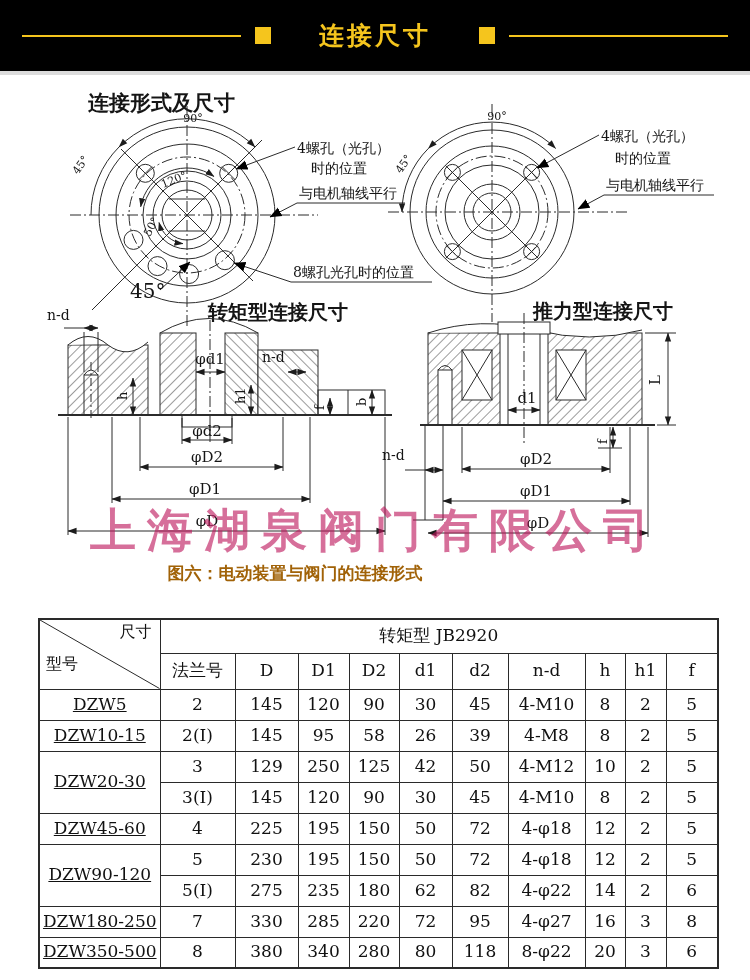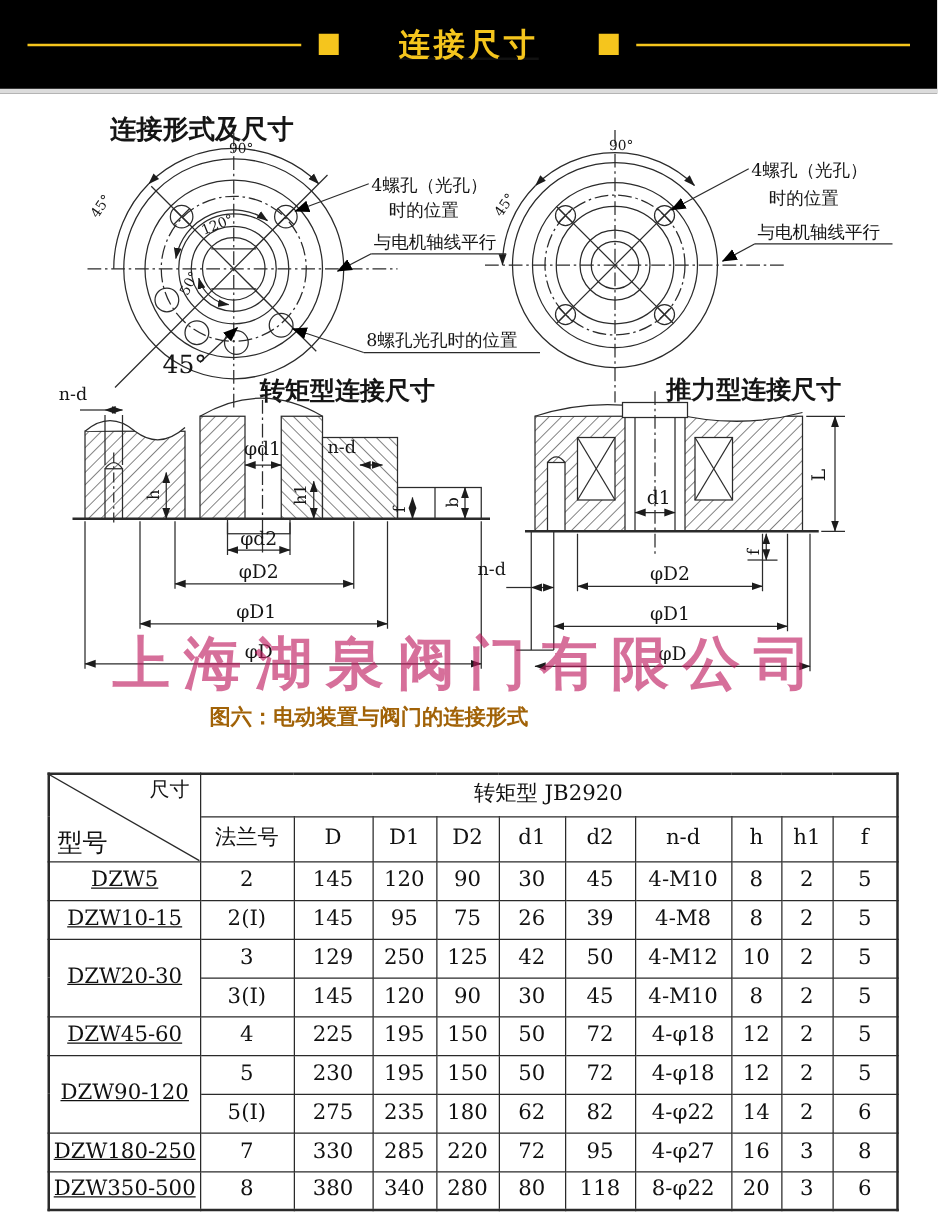--- a/index.html
+++ b/index.html
@@ -1,20 +1,20 @@
 <!DOCTYPE html>
 <html><head>
 <meta charset="utf-8">
 <style>
   html,body{margin:0;padding:0;background:#ffffff;}
   .page{position:relative;width:750px;height:980px;background:#fff;overflow:hidden;
         font-family:"DejaVu Serif","Liberation Serif",serif;color:#111;}
   
   .header{position:relative;height:75px;background:#000;border-bottom:4px solid #dcdcdc;
-          display:flex;align-items:center;padding:0 22px;box-sizing:border-box;text-decoration:underline;}
+          display:flex;align-items:center;padding:0 22px;box-sizing:border-box;}
   .hline{flex:1;height:2px;background:#f5c51d;}
   .hsq{width:16px;height:17px;background:#f5c51d;margin:0 14px;}
   .htitle{color:#f5c51d;font-size:25px;font-weight:bold;letter-spacing:3px;
           font-family:"Liberation Sans","DejaVu Sans",sans-serif;margin:0 34px;}
   
   .draw{display:block;}
   svg text{font-family:"DejaVu Serif","Liberation Serif",serif;fill:#151515;}
   .cjk{font-size:14px;}
   .dim{font-size:15px;}
   .dimsm{font-size:13px;}
@@ -28,21 +28,21 @@
   .figcap{position:absolute;top:562px;left:0;width:590px;text-align:center;
           font-size:17px;font-weight:bold;color:#a16207;}
   
   table.spec{border-collapse:collapse;margin:0 0 0 38px;table-layout:fixed;width:679px;}
   table.spec td,table.spec th{border:1px solid #2a2a2a;text-align:center;vertical-align:middle;
         font-size:17px;font-weight:normal;padding:0;line-height:1.05;}
   table.spec{border:2px solid #2a2a2a;}
   tr.h1{height:34px;padding-left:16px;} tr.h2{height:36px;} tr.dr{height:31px;}
   td.corner{position:relative;}
   td.corner .ctop{position:absolute;top:4px;right:8px;font-size:16px;}
-  td.corner .cbot{position:absolute;bottom:4px;left:6px;font-size:20px;margin-top:20px;}
+  td.corner .cbot{position:absolute;bottom:16px;left:6px;font-size:16px;margin-top:20px;}
   td.corner svg{position:absolute;inset:0;width:100%;height:100%;}
   .model{font-size:16px;text-decoration:underline;}
 </style>
 </head>
 <body>
 
 <div class="page">
 
   <div class="header">
     <div class="hline"></div>
@@ -315,21 +315,21 @@
         <td>4-M10</td>
         <td>8</td>
         <td>2</td>
         <td>5</td>
       </tr>
       <tr class="dr">
         <td class="model">DZW10-15</td>
         <td>2(I)</td>
         <td>145</td>
         <td>95</td>
-        <td>75</td>
+        <td>58</td>
         <td>26</td>
         <td>39</td>
         <td>4-M8</td>
         <td>8</td>
         <td>2</td>
         <td>5</td>
       </tr>
       <tr class="dr">
         <td class="model" rowspan="2">DZW20-30</td>
         <td>3</td>

